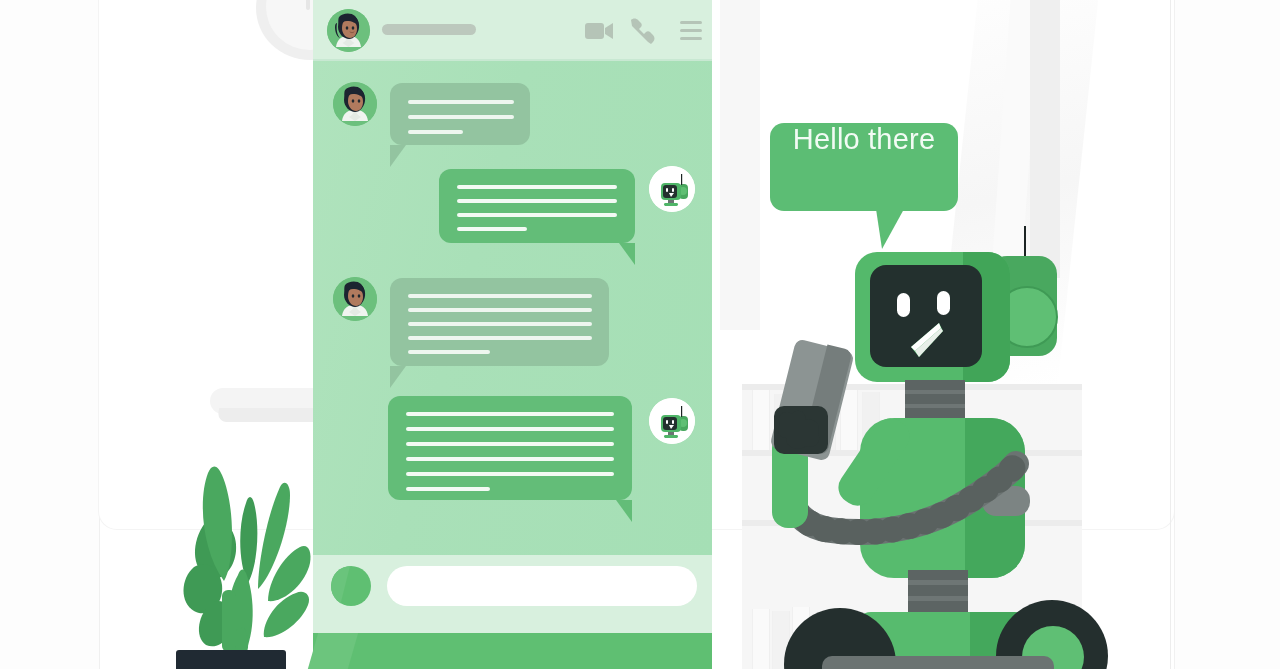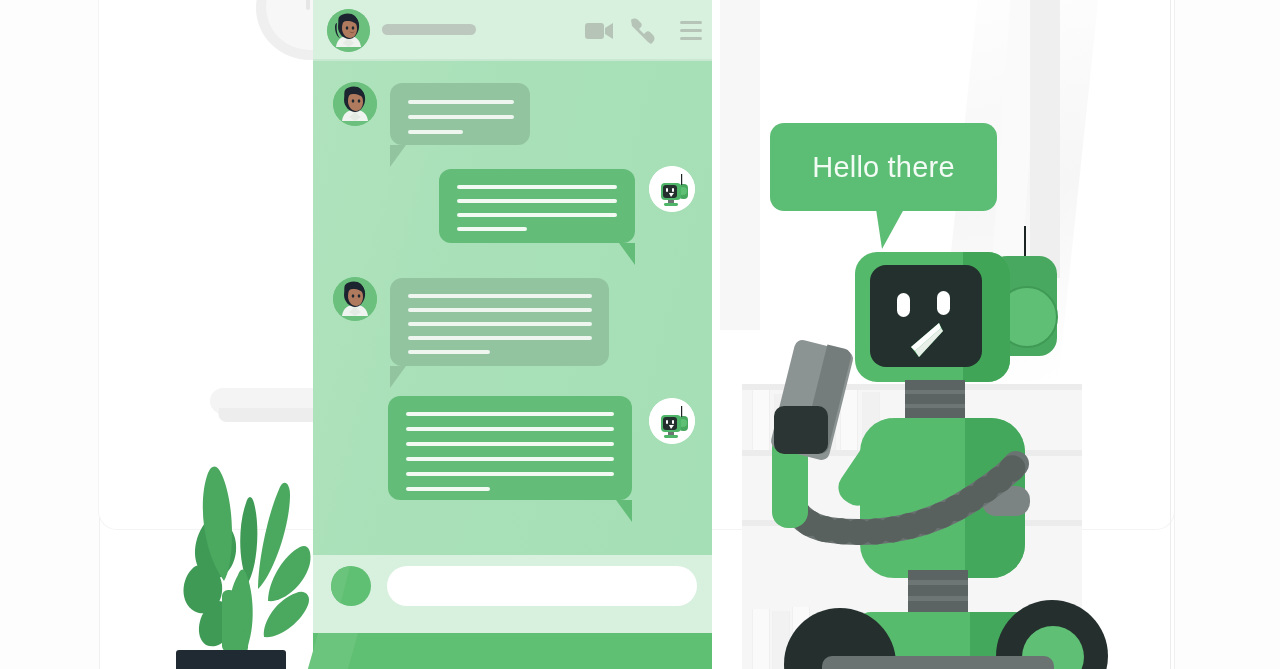--- a/index.html
+++ b/index.html
@@ -62,21 +62,21 @@
   .tail.bot{border-left:16px solid transparent;border-right:0 solid transparent;border-top:22px solid #63bd78;}
   .tline{position:absolute;height:4px;border-radius:2px;background:#f3faf4;}
   .bubble.user .tline{background:#eef6ef;}
 
   
   .composer-btn{position:absolute;left:331px;top:566px;width:40px;height:40px;border-radius:50%;background:#5fbf72;overflow:hidden;}
   .composer-btn-sheen{position:absolute;left:0;top:0;width:14px;height:40px;background:#6ac47c;transform:skewX(-14deg);}
   .composer-input{position:absolute;left:387px;top:566px;width:310px;height:40px;border-radius:20px;background:#ffffff;}
 
   
-  .speech{position:absolute;left:770px;top:123px;width:227px;height:88px;background:#5cbd74;border-radius:14px;display:flex;align-items:center;justify-content:center;}
+  .speech{position:absolute;left:770px;top:123px;width:188px;height:88px;background:#5cbd74;border-radius:14px;display:flex;justify-content:center;}
   .speech span{font-size:29px;color:#f2fbf4;letter-spacing:.2px;}
   .speech-tail{position:absolute;left:876px;top:209px;width:0;height:0;border-left:6px solid transparent;border-right:22px solid transparent;border-top:40px solid #5cbd74;}
 
   
   .robot{position:absolute;left:760px;top:218px;width:360px;height:451px;}
   .r-antenna{position:absolute;left:264px;top:8px;width:2px;height:120px;background:#1d2524;}
   .r-ear{position:absolute;left:229px;top:38px;width:68px;height:100px;background:#49a85f;border-radius:18px;}
   .r-ear-knob{position:absolute;left:236px;top:68px;width:62px;height:62px;background:#5fbf74;border-radius:50%;border:2px solid #3f9a55;box-sizing:border-box;}
   .r-head{position:absolute;left:95px;top:34px;width:155px;height:130px;background:#54b96b;border-radius:22px;}
   .r-head-shade{position:absolute;left:203px;top:34px;width:47px;height:130px;background:#41a558;border-radius:0 22px 22px 0;}

